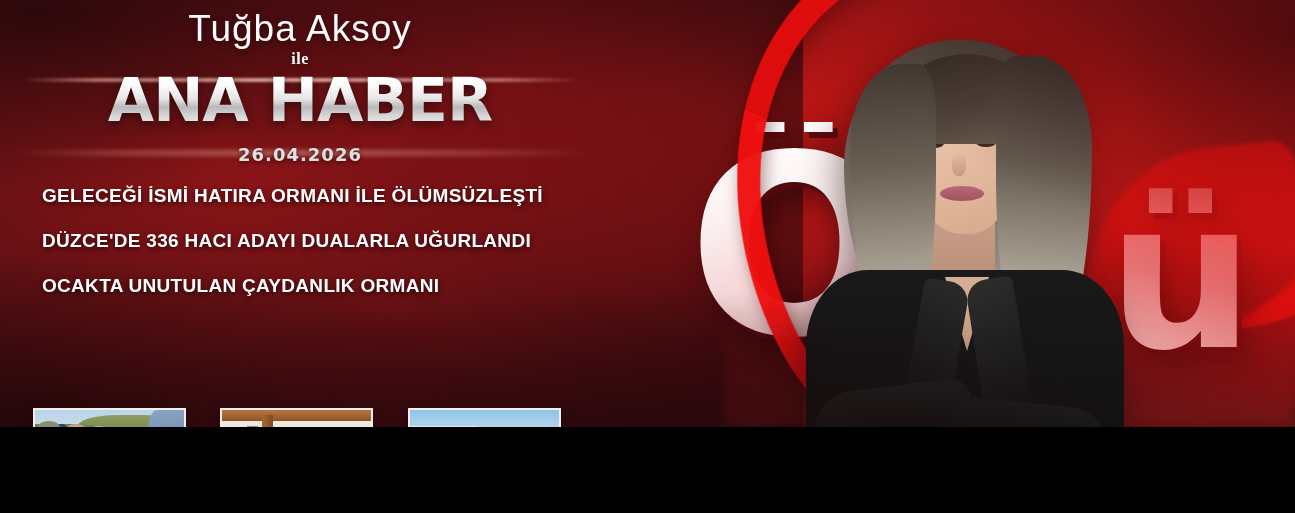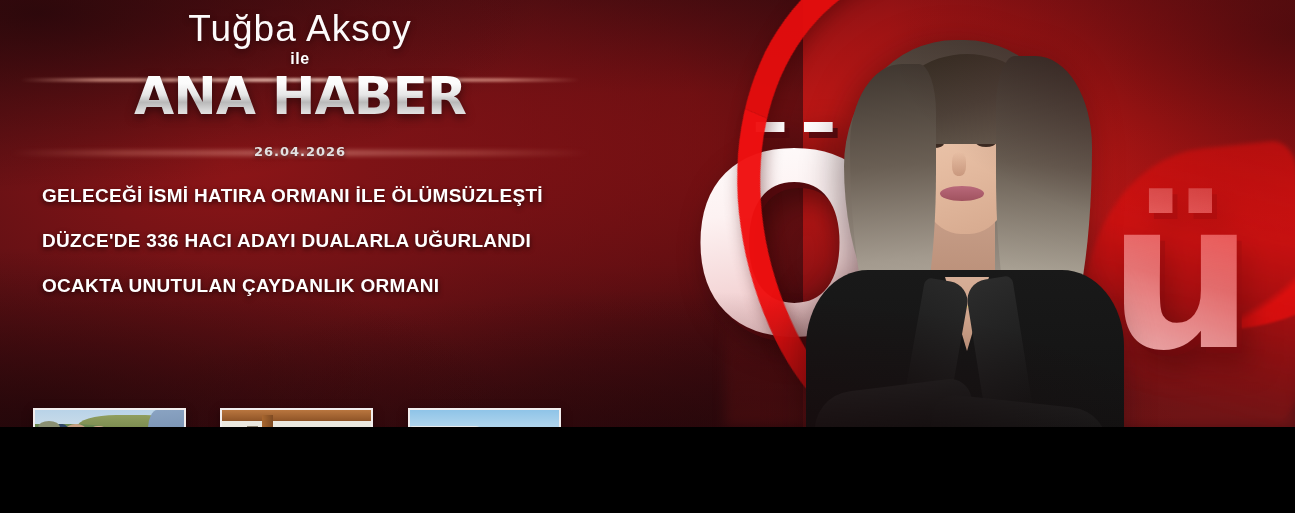--- a/index.html
+++ b/index.html
@@ -204,28 +204,29 @@
     color:#fdfbfb;
     text-shadow:0 2px 6px rgba(30,4,6,.6);
   }
   .host-with{
     position:absolute; left:0; top:50px; width:600px;
     text-align:center;
     font-size:16px; font-weight:bold;
     color:#ffffff;
     letter-spacing:.5px;
     text-shadow:0 1px 4px rgba(30,4,6,.6);
+    font-family:Liberation Serif, serif;
   }
 
   .show-title{
     position:absolute; left:0; top:70px; width:600px;
     text-align:center;
     font-family:"DejaVu Sans", sans-serif;
     font-weight:bold;
-    font-size:52px;
+    font-size:60px;
     line-height:1;
     letter-spacing:-1px;
     background:linear-gradient(180deg,#ffffff 0%,#fbfbfb 26%,#e6e6e6 48%,#b9b9b9 62%,#d9d9d9 78%,#f2f2f2 100%);
     -webkit-background-clip:text; background-clip:text;
     -webkit-text-fill-color:transparent;
     filter:drop-shadow(0 3px 5px rgba(28,4,6,.65));
   }
   .title-sheen{
     position:absolute; left:20px; top:78px; width:560px; height:4px;
     background:linear-gradient(90deg, rgba(255,255,255,0) 0%, rgba(255,190,170,.55) 14%, rgba(255,215,200,.75) 50%, rgba(255,190,170,.5) 86%, rgba(255,255,255,0) 100%);
@@ -235,21 +236,21 @@
     position:absolute; left:10px; top:150px; width:580px; height:6px;
     background:linear-gradient(90deg, rgba(255,255,255,0) 0%, rgba(255,170,150,.28) 20%, rgba(255,200,185,.40) 50%, rgba(255,170,150,.25) 80%, rgba(255,255,255,0) 100%);
     filter:blur(2px);
   }
 
   .show-date{
     position:absolute; left:0; top:144px; width:600px;
     text-align:center;
     font-family:"DejaVu Sans", sans-serif;
     font-weight:bold;
-    font-size:13px;
+    font-size:18px;
     letter-spacing:1px;
     color:#e3e0e0;
     text-shadow:0 1px 4px rgba(25,3,5,.75);
   }
 
   
   .headlines{
     position:absolute; left:42px; top:184px; width:560px;
   }
   .headline{

